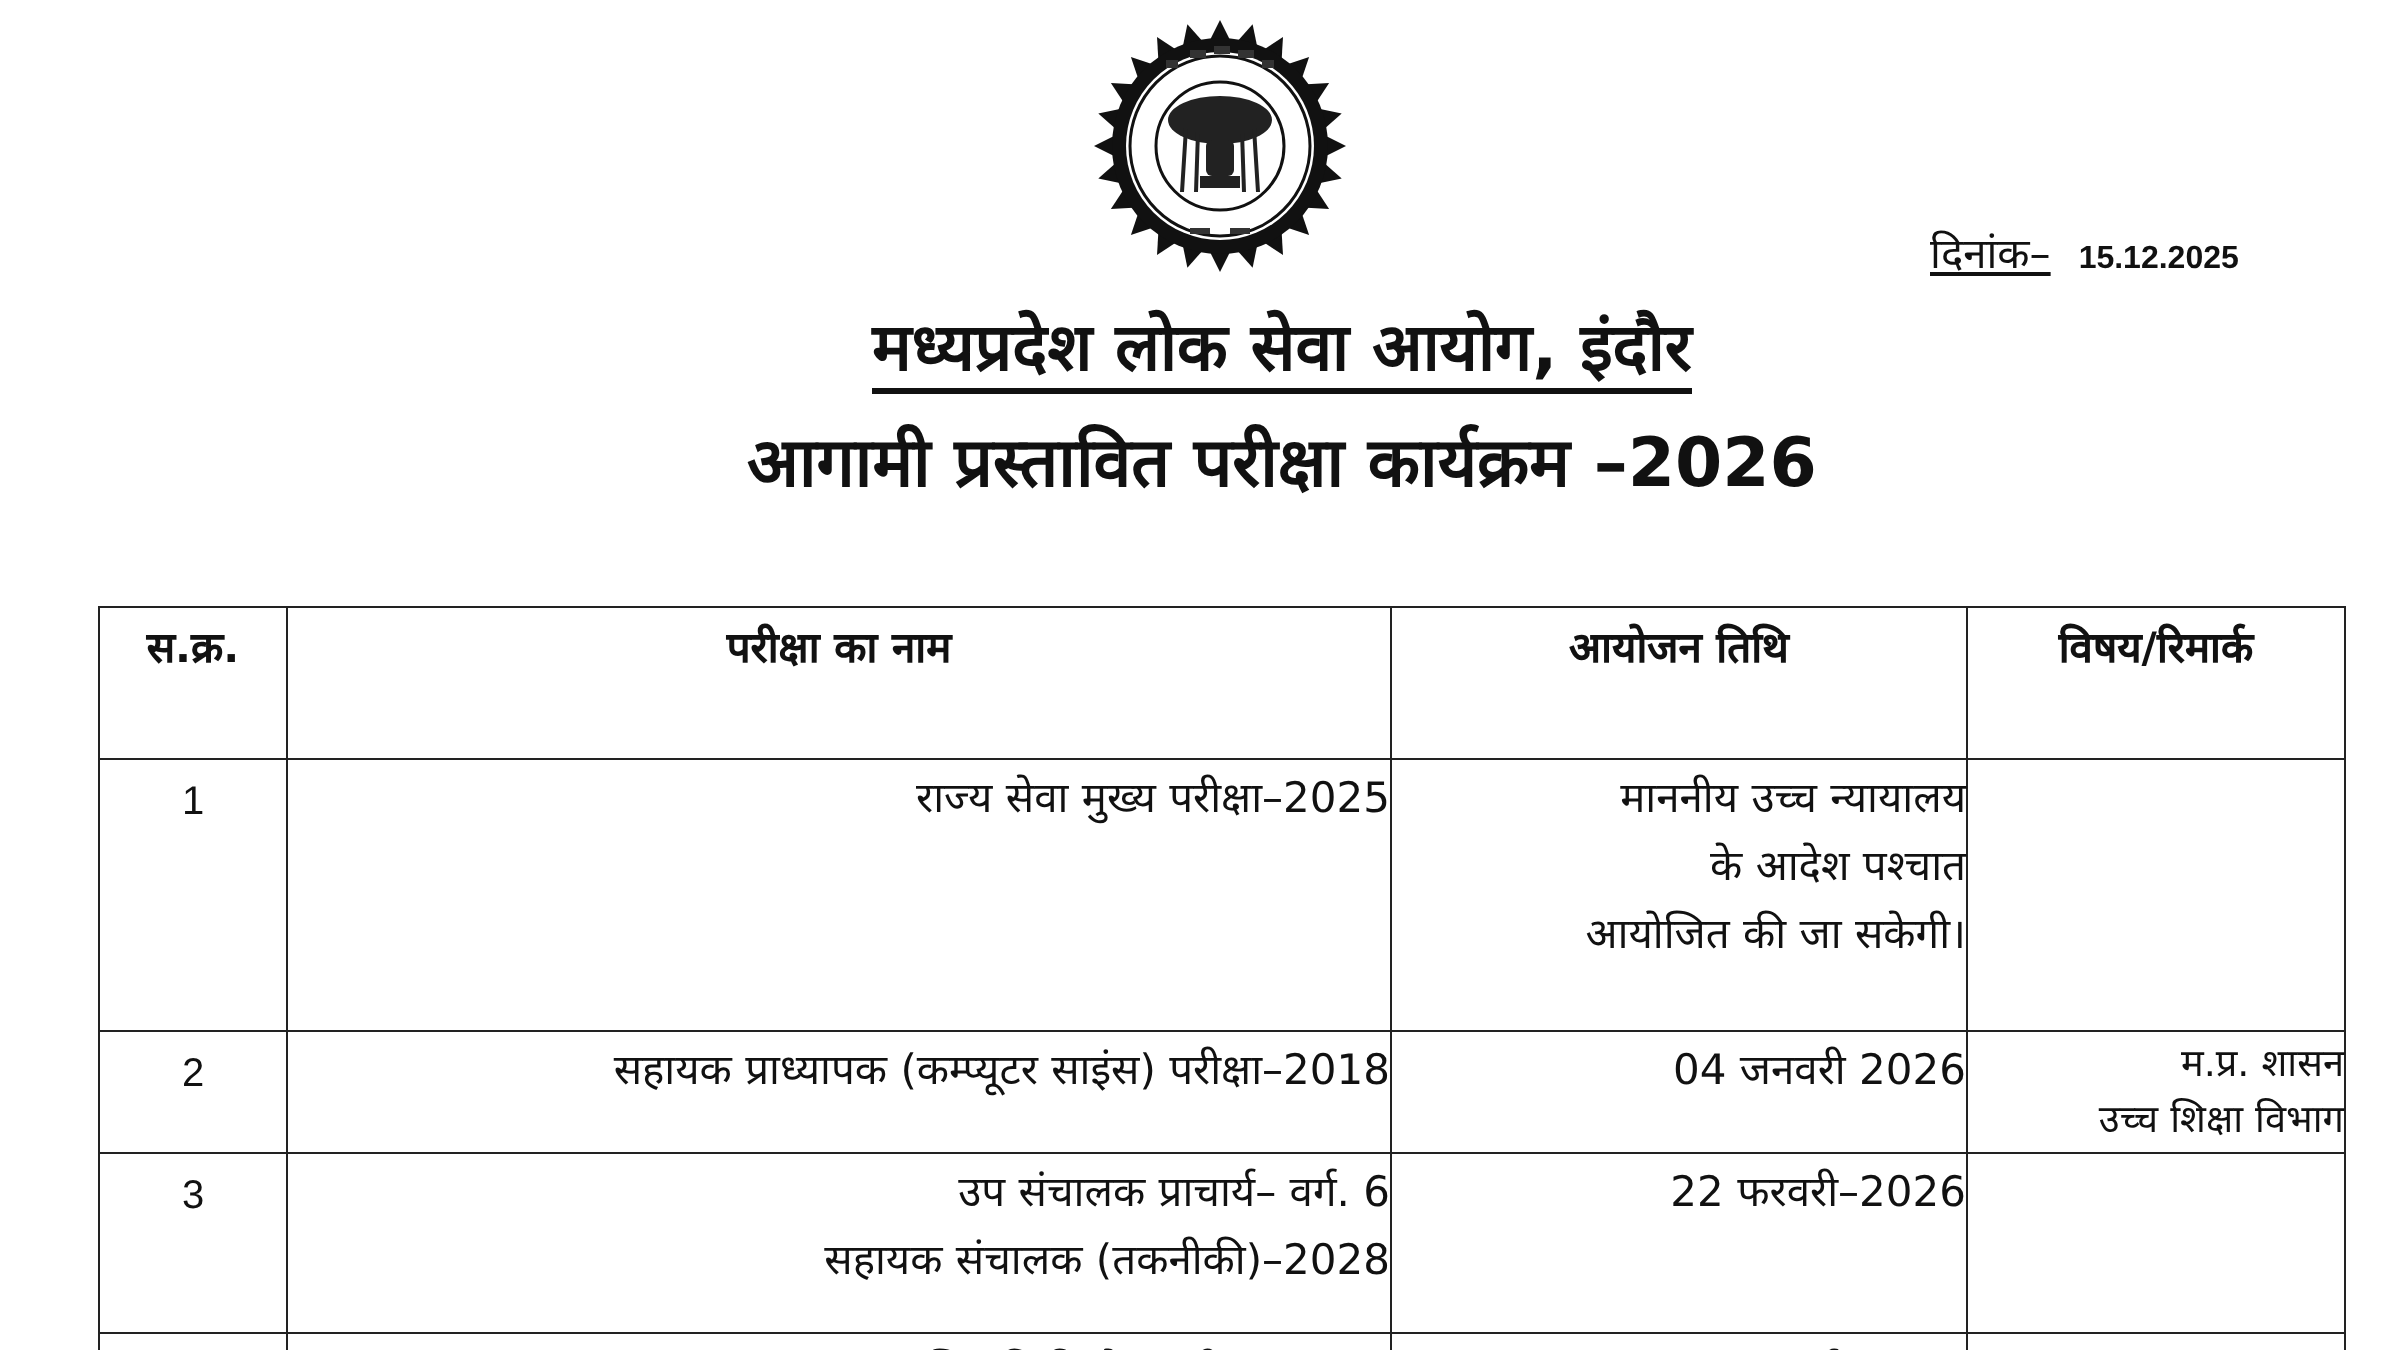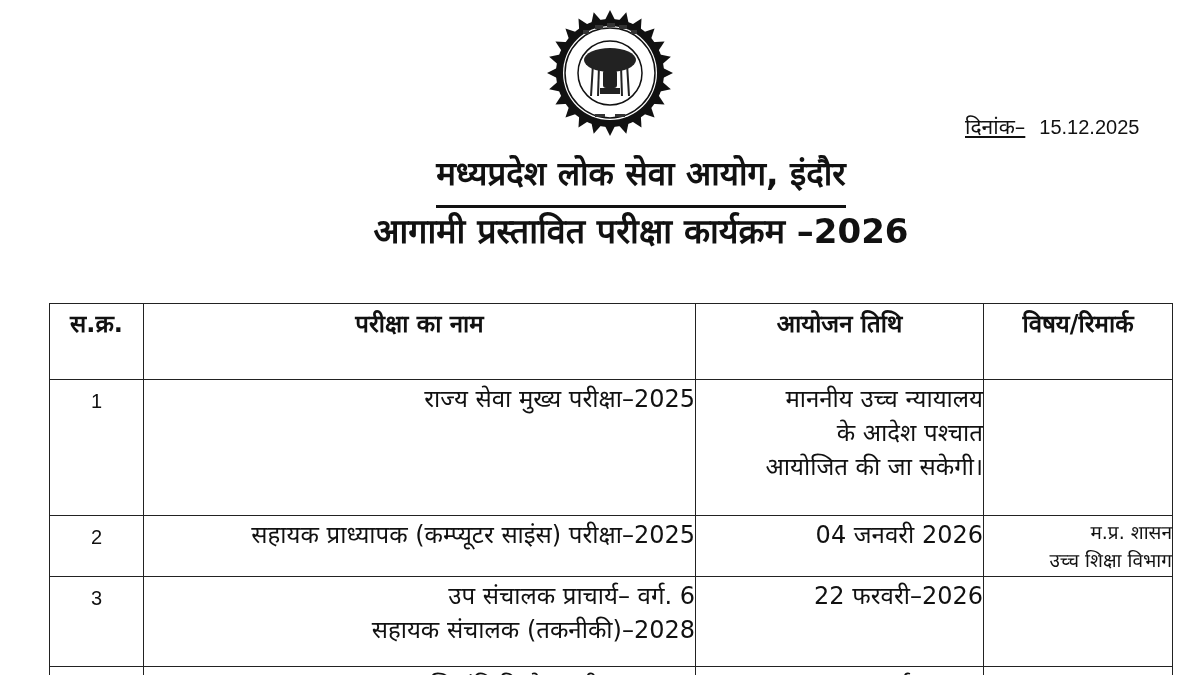--- a/index.html
+++ b/index.html
@@ -24,34 +24,34 @@
   }
   .date-line {
     position: absolute;
     left: 965px;
     top: 112px;
     font-size: 21px;
     white-space: nowrap;
     color: #111;
   }
   .date-line .date-label { font-weight: normal; text-decoration: underline; }
-  .date-line .date-value { font-family: "Liberation Sans", sans-serif; font-weight: normal; margin-left: 14px; font-size: 20px; }
+  .date-line .date-value { font-family: "Liberation Sans", sans-serif; font-weight: bold; margin-left: 14px; font-size: 16px; }
   .title-1 {
     position: absolute;
     left: 0;
     width: 1282px;
     top: 150px;
     text-align: center;
     font-size: 33px;
     font-weight: bold;
     letter-spacing: 0px;
   }
   .title-1 span {
     border-bottom: 3px solid #111;
-    padding-bottom: 12px;
+    padding-bottom: 1px;
   }
   .title-2 {
     position: absolute;
     left: 0;
     width: 1282px;
     top: 207px;
     text-align: center;
     font-size: 34px;
     font-weight: bold;
   }
@@ -61,21 +61,21 @@
     top: 303px;
     border-collapse: collapse;
     table-layout: fixed;
     width: 1124px;
   }
   .schedule-table th,
   .schedule-table td {
     border: 1.5px solid #222;
     vertical-align: top;
     padding: 0;
-    font-size: 24px;
+    font-size: 21px;
     line-height: 34px;
   }
   .schedule-table th {
     font-weight: bold;
     text-align: center;
     height: 72px;
     padding-top: 3px;
   }
   .col-sno { width: 94px; }
   .col-name { width: 552px; }
@@ -206,21 +206,21 @@
       <td class="cell-date">
         <span class="line">माननीय उच्च न्यायालय</span>
         <span class="line">के आदेश पश्चात</span>
         <span class="line">आयोजित की जा सकेगी।</span>
       </td>
       <td class="cell-remark"></td>
     </tr>
     <tr class="row-2">
       <td class="cell-sno">2</td>
       <td class="cell-name">
-        <span class="line">सहायक प्राध्यापक (कम्प्यूटर साइंस) परीक्षा–2025</span>
+        <span class="line">सहायक प्राध्यापक (कम्प्यूटर साइंस) परीक्षा–2018</span>
       </td>
       <td class="cell-date">
         <span class="line">04 जनवरी 2026</span>
       </td>
       <td class="cell-remark">
         <span class="line">म.प्र. शासन</span>
         <span class="line">उच्च शिक्षा विभाग</span>
       </td>
     </tr>
     <tr class="row-3">

